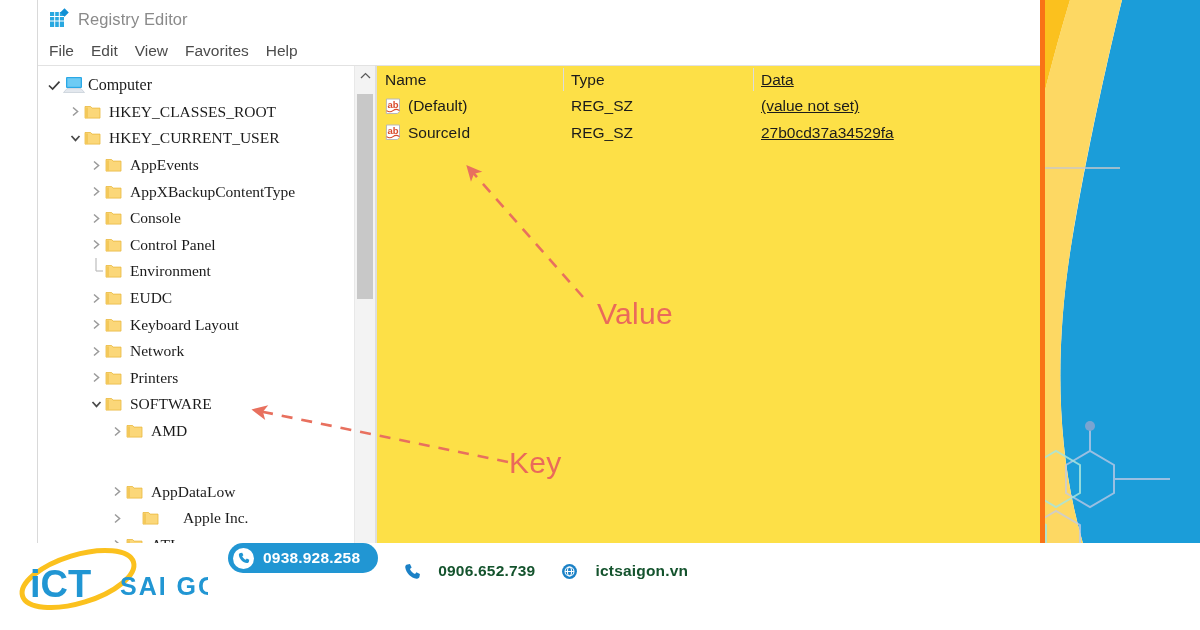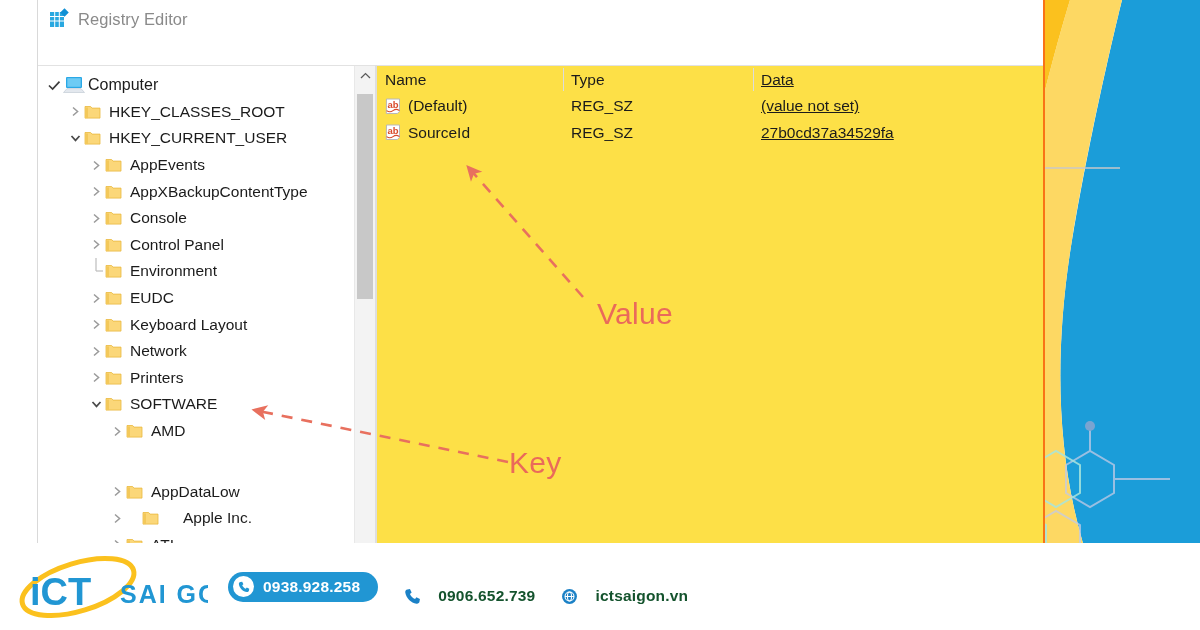--- a/index.html
+++ b/index.html
@@ -15,21 +15,21 @@
   .bg-decor { position: absolute; inset: 0; pointer-events: none; }
   .bg-decor svg { display: block; }
 
   
   .regedit {
     position: absolute;
     left: 37px; top: 0px;
     width: 1008px; height: 543px;
     background: #ffffff;
     border-left: 1px solid #d9d9d9;
-    border-right: 2px solid #f97316;
+    border-right: 5px solid #f97316;
   }
   .titlebar {
     height: 38px; display: flex; align-items: center;
     padding-left: 10px; gap: 8px;
     background: #ffffff;
   }
   .app-icon { width: 22px; height: 22px; position: relative; flex: none; }
   .title-text {
     font-size: 16.5px; color: #8a8a8a; letter-spacing: .1px;
   }
@@ -50,21 +50,21 @@
 
   
   .tree-pane {
     position: relative;
     width: 338px; flex: none;
     background: #fff;
     border-top: 1px solid #e2e2e2;
     border-right: 1px solid #dedede;
     overflow: hidden;
   }
-  .tree-list { padding-top: 6px; }
+  .tree-list { padding-top: 6px; font-family: Liberation Serif, serif; }
   .tree-row {
     display: flex; align-items: center;
     height: 26.6px; white-space: nowrap;
     font-size: 15.5px; color: #1b1b1b;
   }
   .twisty {
     width: 17px; flex: none; text-align: center;
     font-size: 11px; color: #8d8d8d; line-height: 1;
     display: flex; align-items: center; justify-content: center;
   }
@@ -116,21 +116,21 @@
   
   .anno-label {
     position: absolute; color: #ea6a5a;
     font-size: 30px; font-weight: 400; letter-spacing: .3px;
   }
   .anno-svg { position: absolute; left: 0; top: 0; overflow: visible; pointer-events: none; }
 
   
   .footer {
     position: absolute; left: 0; bottom: 0; width: 1200px; height: 87px;
-    background: #ffffff; display: flex; align-items: center;
+    background: #ffffff; display: flex; align-items: flex-start;
   }
   .logo { position: relative; width: 196px; height: 72px; margin-left: 12px; flex: none; }
   .contact-pill {
     display: flex; align-items: center; gap: 9px;
     background: #2196d3; color: #fff; border-radius: 999px;
     height: 30px; padding: 0 18px 0 5px; margin-left: 20px;
   }
   .pill-ic {
     width: 21px; height: 21px; border-radius: 50%;
     background: #fff; color: #2196d3;
@@ -209,20 +209,27 @@
             <line x1="2" y1="13" x2="16" y2="13"></line>
             <line x1="6.7" y1="4" x2="6.7" y2="19"></line>
             <line x1="11.3" y1="4" x2="11.3" y2="19"></line>
           </g>
           <rect x="13.5" y="1.5" width="6" height="6" fill="#0f8fd4" transform="rotate(45 16.5 4.5)"></rect>
         </svg>
       </span>
       <span class="title-text">Registry Editor</span>
     </div>
 
+    <div class="menubar">
+      <span class="menu-item">File</span>
+      <span class="menu-item">Edit</span>
+      <span class="menu-item">View</span>
+      <span class="menu-item">Favorites</span>
+      <span class="menu-item">Help</span>
+    </div>
 
     <div class="panes">
 
       <div class="tree-pane">
         <div class="tree-list" id="tree-list">
             <div class="tree-row root" style="padding-left: 8px;">
               <span class="twisty">
                 <svg width="13" height="11" viewBox="0 0 13 11">
                   <polyline points="1,5.5 4.6,9 11.5,1.6" fill="none" stroke="#3c3c3c" stroke-width="1.7"></polyline>
                 </svg>

